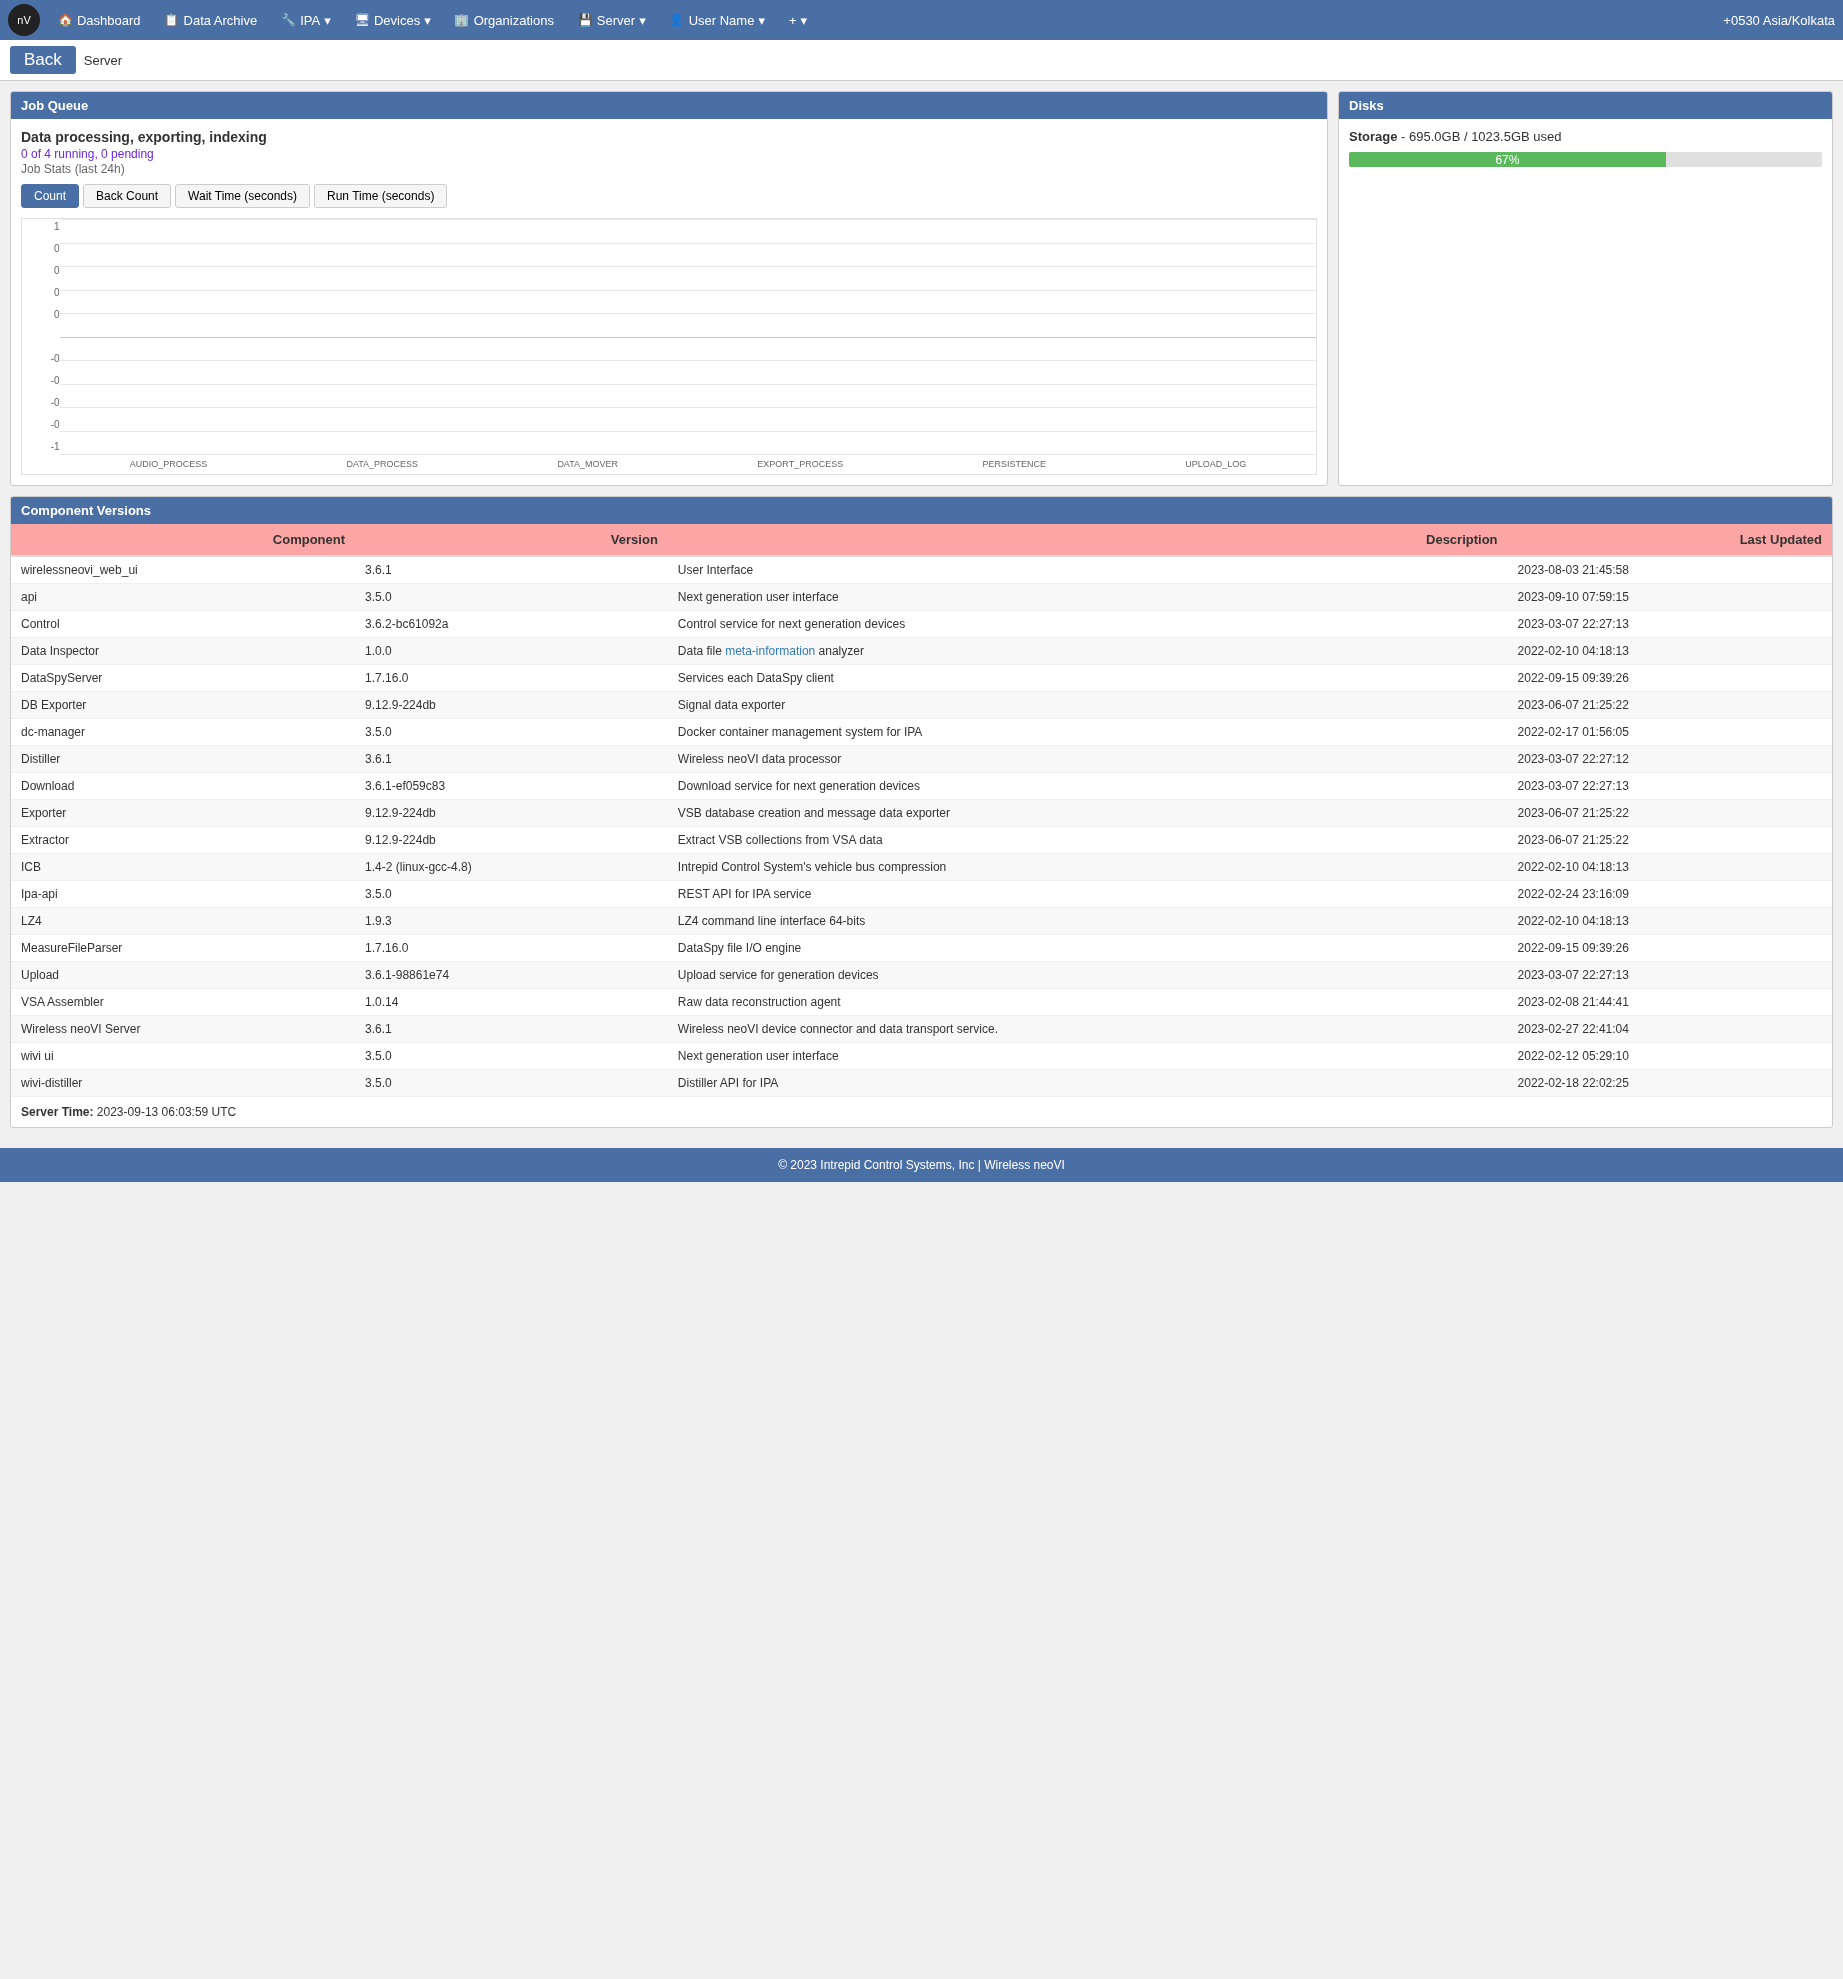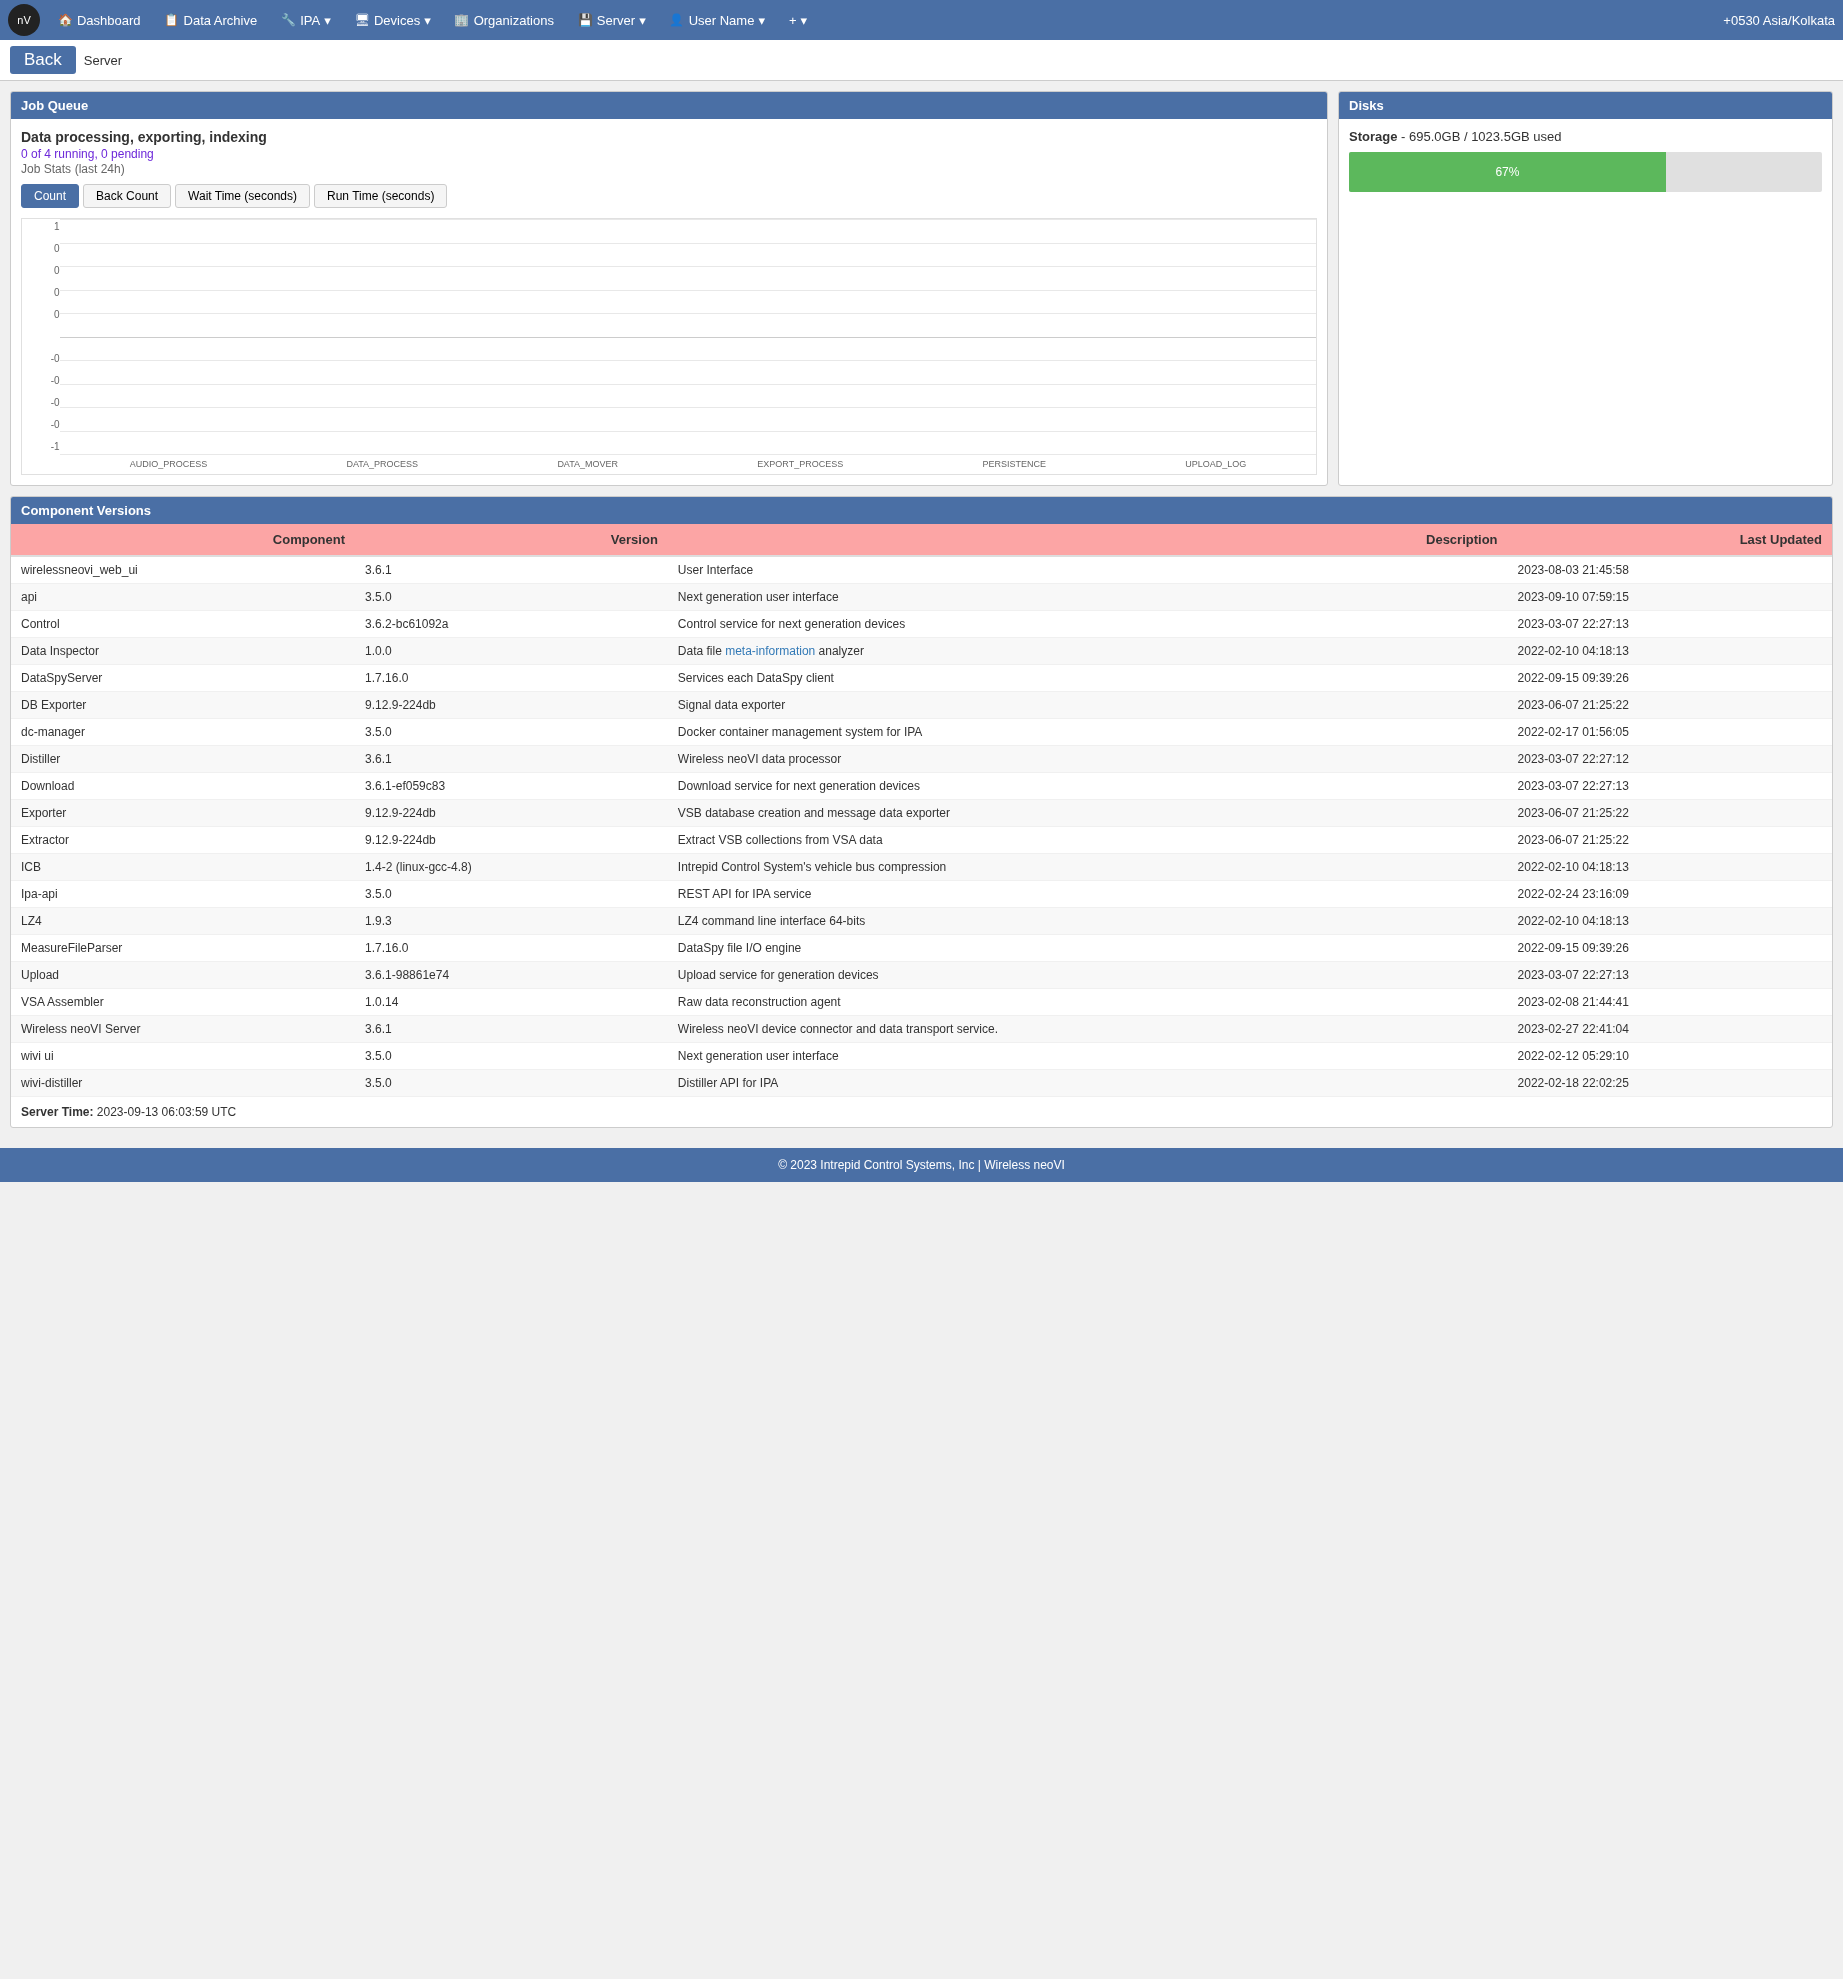--- a/index.html
+++ b/index.html
@@ -155,21 +155,21 @@
     }
 
     
     .storage-label {
       font-size: 13px;
       margin-bottom: 8px;
     }
     .storage-label strong { font-weight: bold; }
     .progress-bar-container {
       background: #e0e0e0;
-      height: 40px;
+      height: 15px;
       border-radius: 2px;
       overflow: hidden;
       position: relative;
     }
     .progress-bar-fill {
       background: #5cb85c;
       height: 100%;
       display: flex;
       align-items: center;
       justify-content: center;

